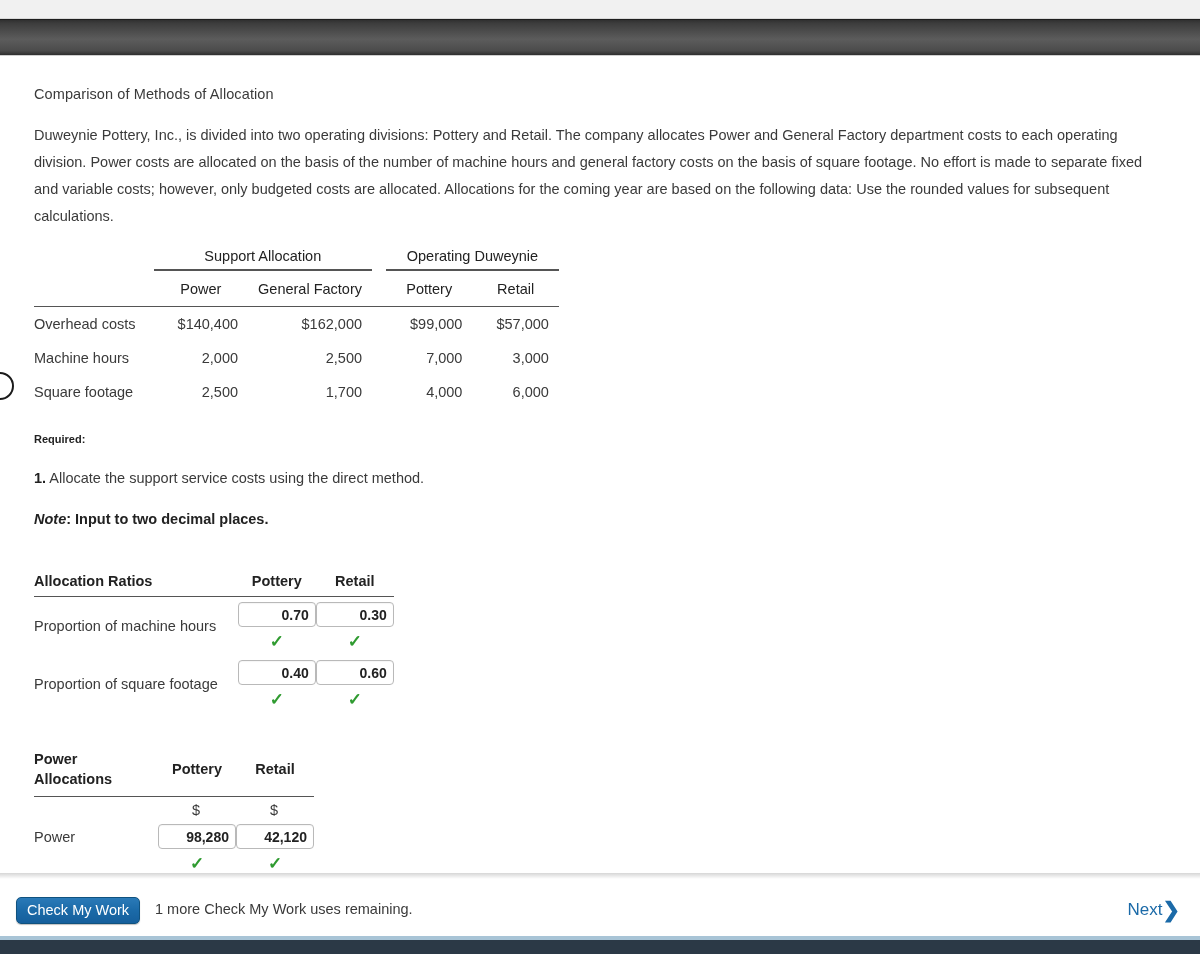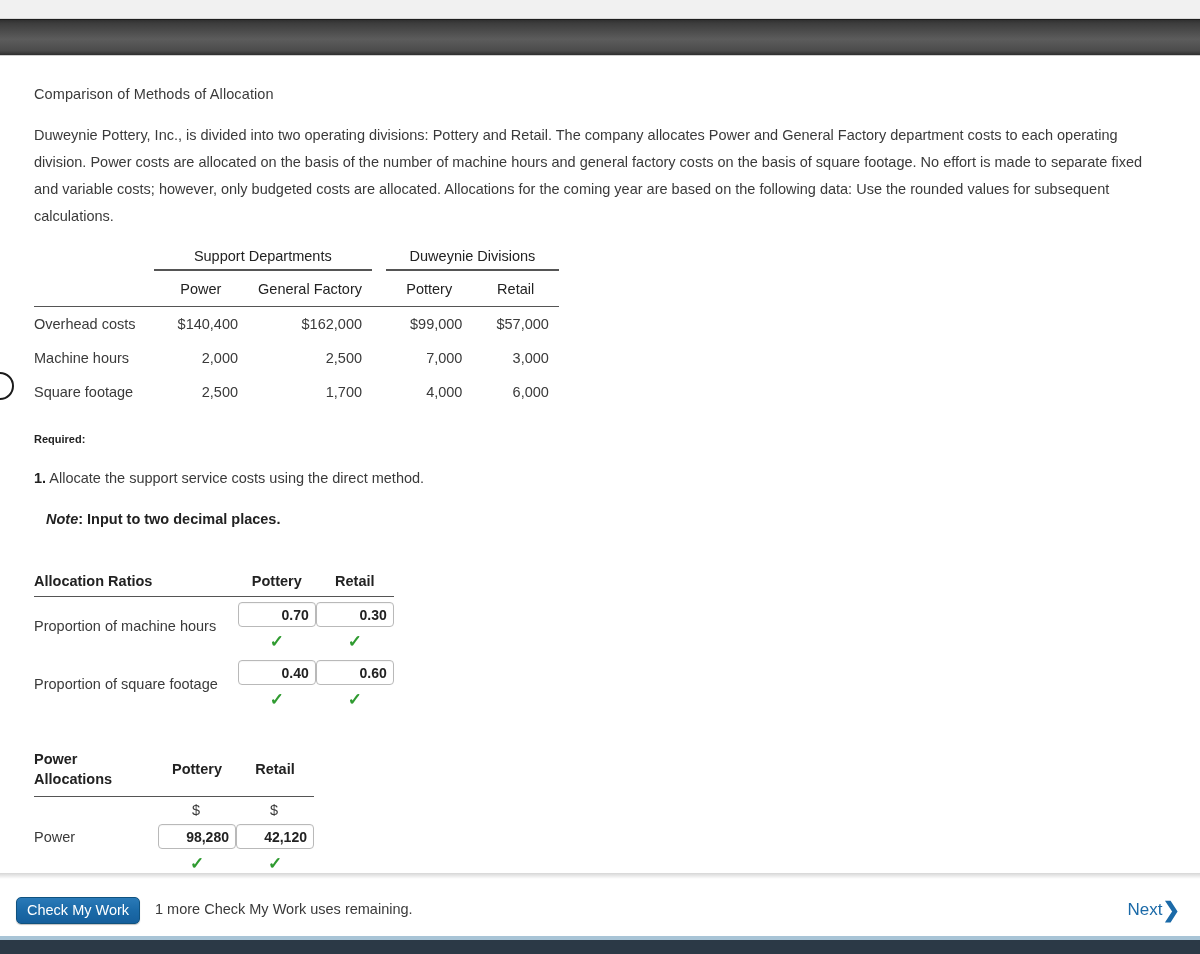--- a/index.html
+++ b/index.html
@@ -113,21 +113,21 @@
   .num-line {
     font-size: 14.5px;
     color: #3a3a3a;
     margin: 25px 0 0 0;
   }
   .num-line b { color: #222; }
   .note-line {
     font-size: 14.5px;
     color: #222;
     font-weight: bold;
-    margin: 25px 0 0 12px;
+    margin: 25px 0 0 0;
   }
   .note-line i { font-style: italic; }
 
   
   .ans-table {
     border-collapse: collapse;
     font-size: 14.5px;
     color: #3a3a3a;
   }
   .ans-table td, .ans-table th { padding: 0; white-space: nowrap; margin-top: 46px; }
@@ -260,23 +260,23 @@
     <div class="content-inner">
 
       <div class="q-title">Comparison of Methods of Allocation</div>
 
       <p class="q-body">Duweynie Pottery, Inc., is divided into two operating divisions: Pottery and Retail. The company allocates Power and General Factory department costs to each operating division. Power costs are allocated on the basis of the number of machine hours and general factory costs on the basis of square footage. No effort is made to separate fixed and variable costs; however, only budgeted costs are allocated. Allocations for the coming year are based on the following data: Use the rounded values for subsequent calculations.</p>
 
       <table class="data-table">
         <tbody>
             <tr>
           <td></td>
-          <td class="grp-head ul" colspan="2">Support Departments</td>
+          <td class="grp-head ul" colspan="2">Support Allocation</td>
           <td class="spacer-col"></td>
-          <td class="grp-head ul" colspan="2">Duweynie Divisions</td>
+          <td class="grp-head ul" colspan="2">Operating Duweynie</td>
         </tr>
         <tr>
           <td></td>
           <td class="col-head">Power</td>
           <td class="col-head">General Factory</td>
           <td class="spacer-col"></td>
           <td class="col-head">Pottery</td>
           <td class="col-head">Retail</td>
         </tr>
         <tr class="rowline">

